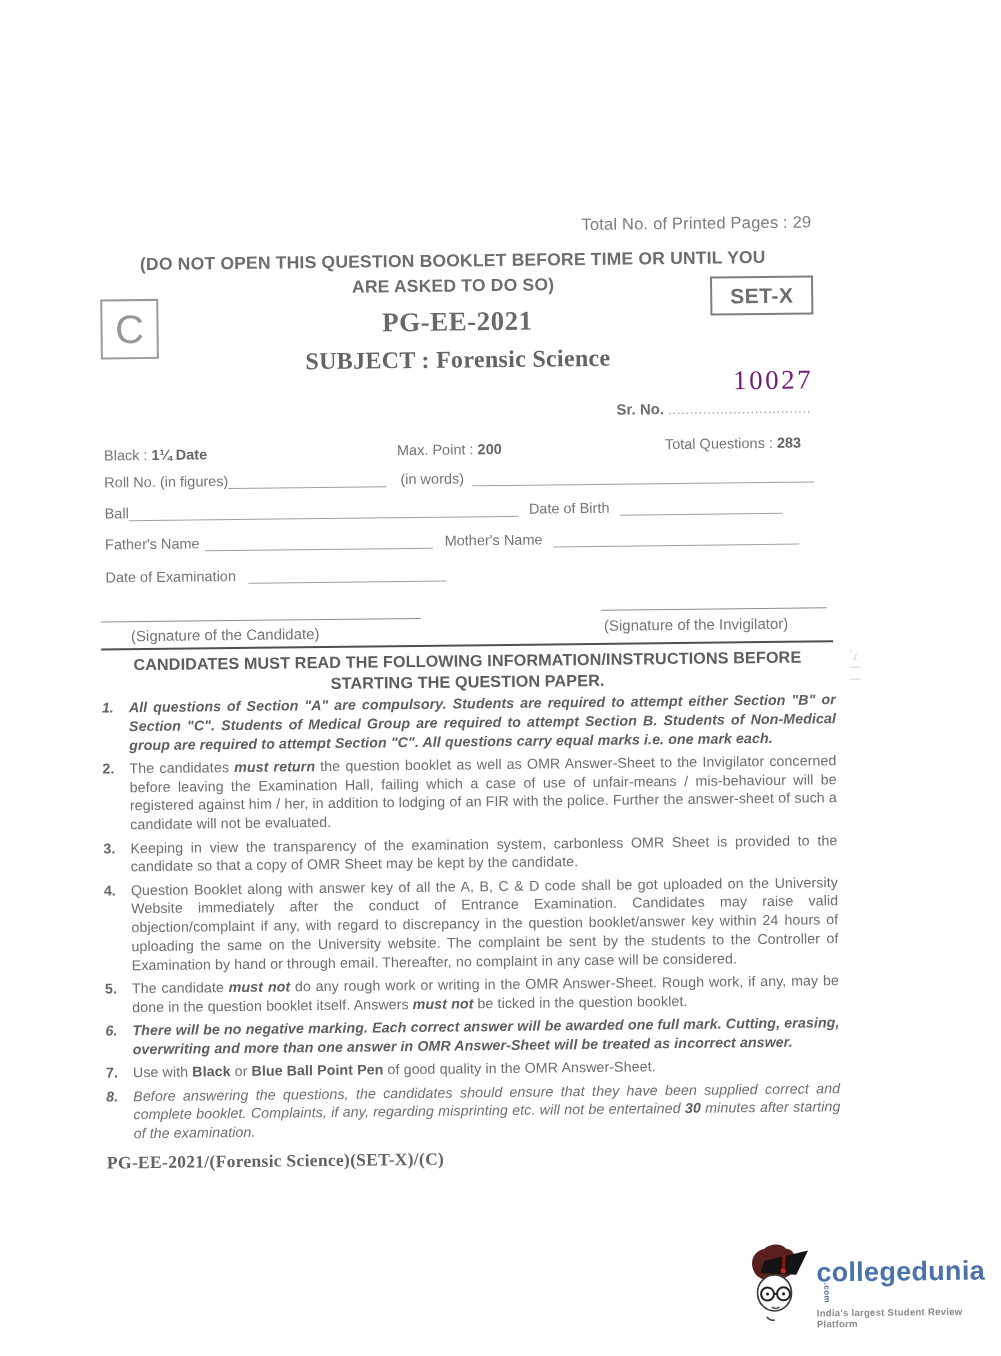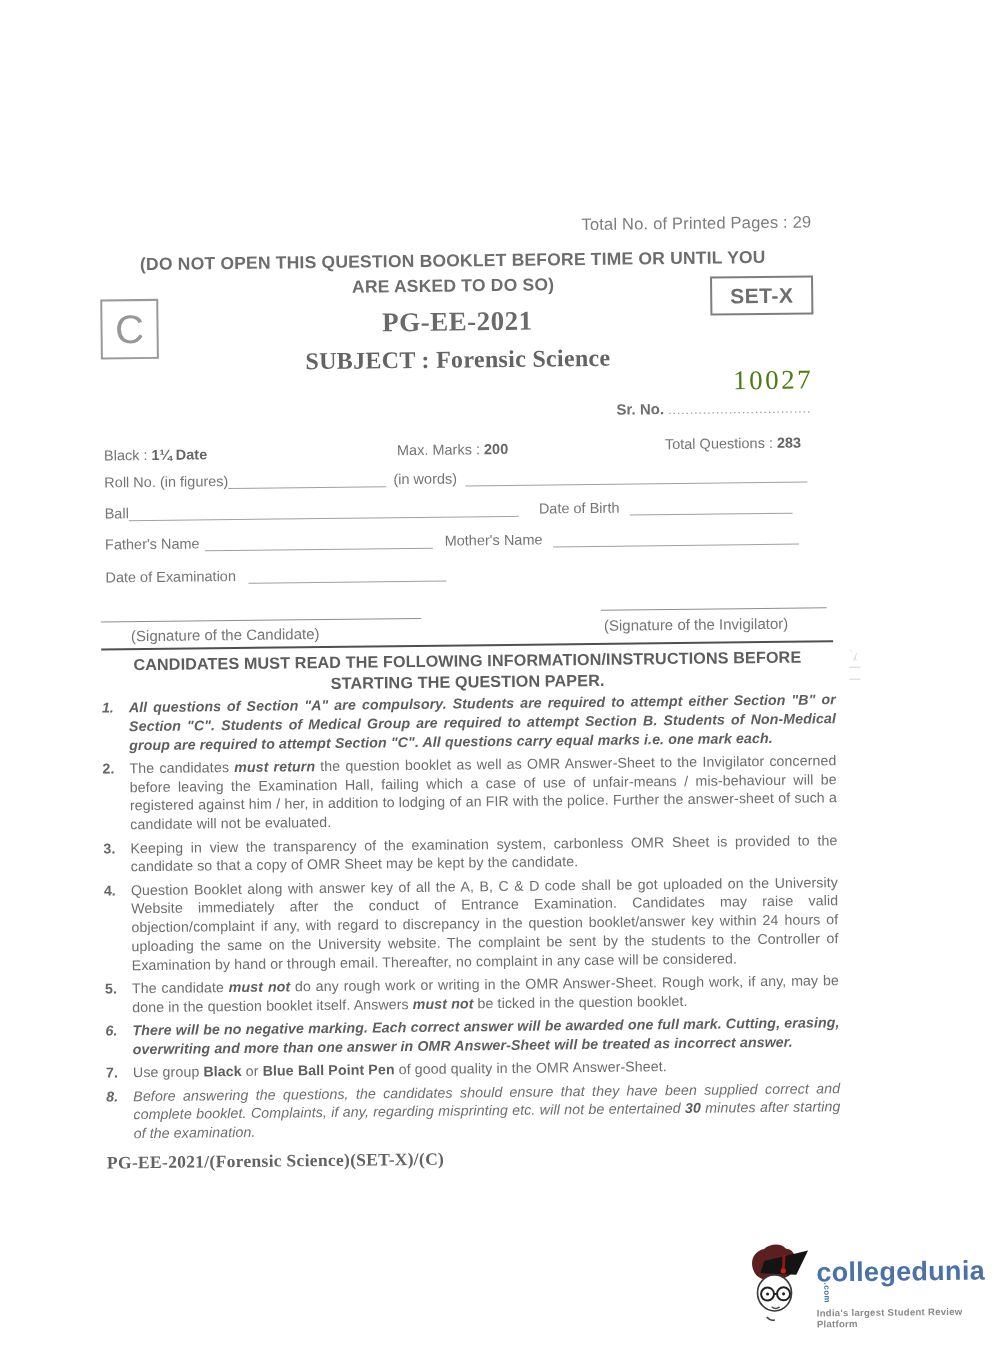--- a/index.html
+++ b/index.html
@@ -29,21 +29,21 @@
     font-size:40px;color:#979797;}
   .set-box{left:713px;top:279px;width:99px;height:35px;
     border:2px solid #7e7e7e;display:flex;align-items:center;justify-content:center;
     font-weight:bold;font-size:21px;color:#6e6e6e;letter-spacing:.5px;}
 
   .exam-code{left:240px;top:306px;width:440px;text-align:center;
     font-weight:bold;font-size:27px;color:#6a6a6a;letter-spacing:.5px;}
   .subject{left:160px;top:346px;width:600px;text-align:center;
     font-weight:bold;font-size:24px;color:#646464;letter-spacing:.3px;}
 
-  .serial{left:735px;top:368px;font-size:27px;color:#4d7c0f;letter-spacing:2.5px;}
+  .serial{left:735px;top:368px;font-size:27px;color:#701a75;letter-spacing:2.5px;}
   .srno{left:618px;top:402px;font-size:15px;color:#6f6f6f;font-weight:bold;}
   .srno .dots{font-weight:normal;letter-spacing:1px;color:#8a8a8a;font-size:12px;}
 
   .lbl{font-size:14.5px;color:#757575;}
   .bold{font-weight:bold;color:#666;}
   .uline{display:inline-block;border-bottom:1.4px solid #a0a0a0;height:15px;vertical-align:bottom;}
 
   .sig-line{border-top:1.6px solid #8d8d8d;height:0;}
   .sig-lbl{font-size:15px;color:#757575;}
   .rule{left:100px;top:644px;width:732px;border-top:2.5px solid #4f4f4f;height:0;}
@@ -94,35 +94,35 @@
 
   <div class="abs srno">
     <span>Sr. No.</span>
     <span class="dots">.................................</span>
   </div>
 
   <div class="abs lbl" style="left:105px;top:443px;">
     <span>Black : </span><span class="bold">1¼ Date</span>
   </div>
   <div class="abs lbl" style="left:398px;top:441px;">
-    <span>Max. Marks : </span><span class="bold">200</span>
+    <span>Max. Point : </span><span class="bold">200</span>
   </div>
   <div class="abs lbl" style="left:666px;top:438px;">
     <span>Total Questions : </span><span class="bold">283</span>
   </div>
 
   <div class="abs lbl" style="left:105px;top:470px;white-space:nowrap;">
     <span>Roll No. (in figures)</span><span class="uline" style="width:158px;"></span>
-    <span style="margin-left:3px;">(in words)</span>
+    <span style="margin-left:10px;">(in words)</span>
     <span class="uline" style="width:342px;margin-left:4px;"></span>
   </div>
 
   <div class="abs lbl" style="left:105px;top:501px;white-space:nowrap;">
     <span>Ball</span><span class="uline" style="width:390px;"></span>
-    <span style="margin-left:16px;">Date of Birth</span>
+    <span style="margin-left:6px;">Date of Birth</span>
     <span class="uline" style="width:163px;margin-left:6px;"></span>
   </div>
 
   <div class="abs lbl" style="left:105px;top:532px;white-space:nowrap;">
     <span>Father's Name</span><span class="uline" style="width:228px;margin-left:5px;"></span>
     <span style="margin-left:8px;">Mother's Name</span>
     <span class="uline" style="width:246px;margin-left:6px;"></span>
   </div>
 
   <div class="abs lbl" style="left:105px;top:565px;white-space:nowrap;">
@@ -165,21 +165,21 @@
         <div class="ins-item">
           <span class="ins-num">5.</span>
           <span class="ins-body"><span>The candidate </span><span style="font-weight: bold; color: rgb(94, 94, 94); font-style: italic;">must not</span><span> do any rough work or writing in the OMR Answer-Sheet. Rough work, if any, may be done in the question booklet itself. Answers </span><span style="font-weight: bold; color: rgb(94, 94, 94); font-style: italic;">must not</span><span> be ticked in the question booklet.</span></span>
         </div>
         <div class="ins-item">
           <span class="ins-num" style="font-style: italic;">6.</span>
           <span class="ins-body"><span style="font-weight: bold; color: rgb(94, 94, 94); font-style: italic;">There will be no negative marking. Each correct answer will be awarded one full mark. Cutting, erasing, overwriting and more than one answer in OMR Answer-Sheet will be treated as incorrect answer.</span></span>
         </div>
         <div class="ins-item">
           <span class="ins-num">7.</span>
-          <span class="ins-body"><span>Use group </span><span style="font-weight: bold; color: rgb(94, 94, 94);">Black</span><span> or </span><span style="font-weight: bold; color: rgb(94, 94, 94);">Blue Ball Point Pen</span><span> of good quality in the OMR Answer-Sheet.</span></span>
+          <span class="ins-body"><span>Use with </span><span style="font-weight: bold; color: rgb(94, 94, 94);">Black</span><span> or </span><span style="font-weight: bold; color: rgb(94, 94, 94);">Blue Ball Point Pen</span><span> of good quality in the OMR Answer-Sheet.</span></span>
         </div>
         <div class="ins-item">
           <span class="ins-num" style="font-style: italic;">8.</span>
           <span class="ins-body"><span style="font-style: italic;">Before answering the questions, the candidates should ensure that they have been supplied correct and complete booklet. Complaints, if any, regarding misprinting etc. will not be entertained </span><span style="font-weight: bold; color: rgb(94, 94, 94); font-style: italic;">30</span><span style="font-style: italic;"> minutes after starting of the examination.</span></span>
         </div>
       </div>
     <div class="footer-ref serif">PG-EE-2021/(Forensic Science)(SET-X)/(C)</div>
   </div>
 
   <div class="abs brand">

